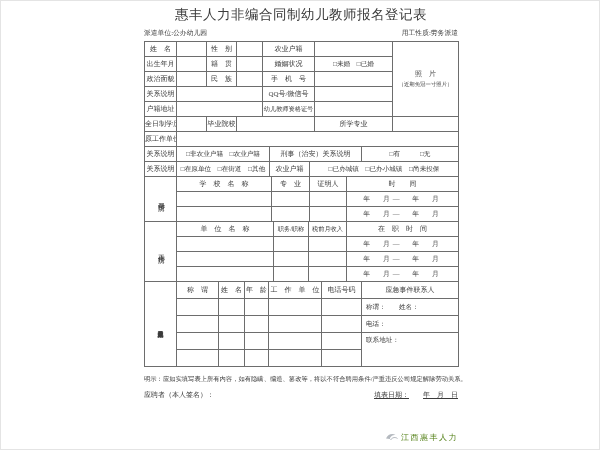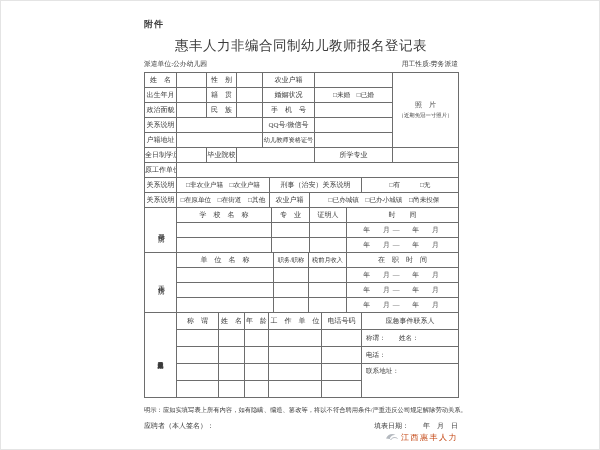--- a/index.html
+++ b/index.html
@@ -23,32 +23,31 @@
   td.left{text-align:left;padding-left:4px;}
   td.cb{font-size:6.6px;}
   .photo-inner{font-size:7px;}
   .photo-note{font-size:5.4px;margin-top:3px;letter-spacing:0;}
   .vlabel{writing-mode:vertical-rl;text-orientation:upright;display:inline-block;font-size:6.8px;letter-spacing:1px;line-height:1;}
   .vlabel.tight{font-size:6px;letter-spacing:0;}
   .timecell{letter-spacing:3px;font-size:6.8px;}
   .fam-e td{height:16px;margin-top:40px;}
   .note{margin-top:8px;font-size:6.3px;line-height:8px;white-space:nowrap;}
   .sigrow{display:flex;justify-content:space-between;margin-top:8px;font-size:7px;line-height:9px;}
-  .sig-date{display:flex;gap:14px;}
-  .logo{position:absolute;left:385px;top:428px;display:flex;align-items:center;gap:3px;color:#c2410c;}
+  .sig-date{display:flex;gap:14px;text-decoration:underline;}
+  .logo{position:absolute;left:385px;top:428px;display:flex;align-items:center;gap:3px;color:#4d7c0f;}
   .logo-text{font-size:8px;letter-spacing:1.5px;}
 </style>
 </head>
 <body>
 
 <div class="frame"></div>
 
 <div class="sheet">
 
-  <div class="attachment">附件</div>
   <div class="title">惠丰人力非编合同制幼儿教师报名登记表</div>
 
   <div class="subrow">
     <span>派遣单位:公办幼儿园</span>
     <span>用工性质:劳务派遣</span>
   </div>
 
   <table>
     <colgroup>
         <col style="width:32px">

